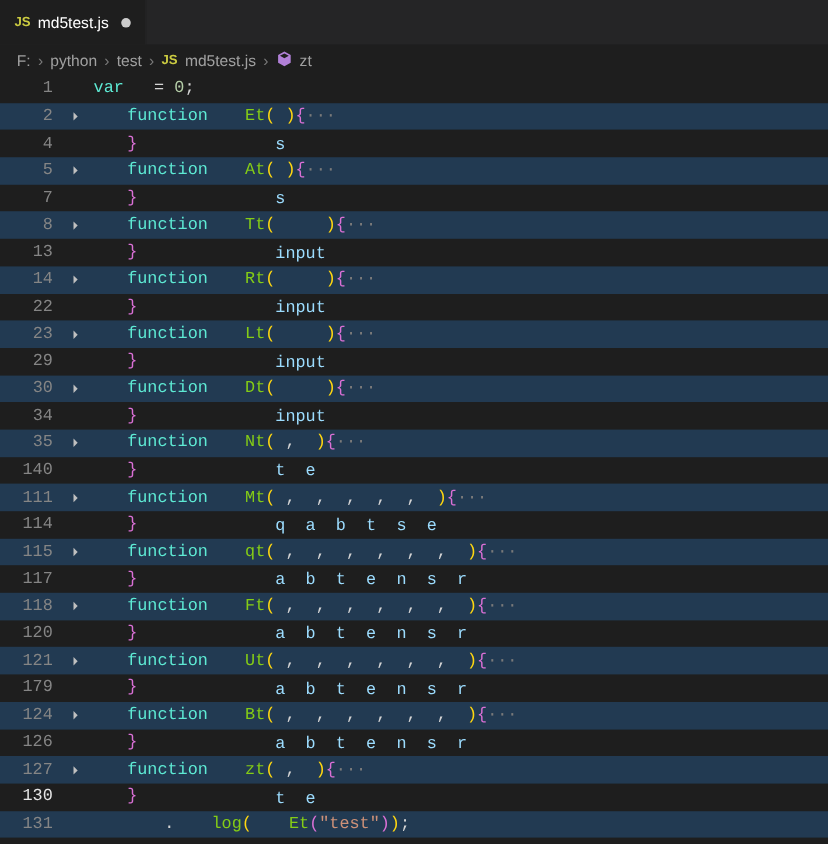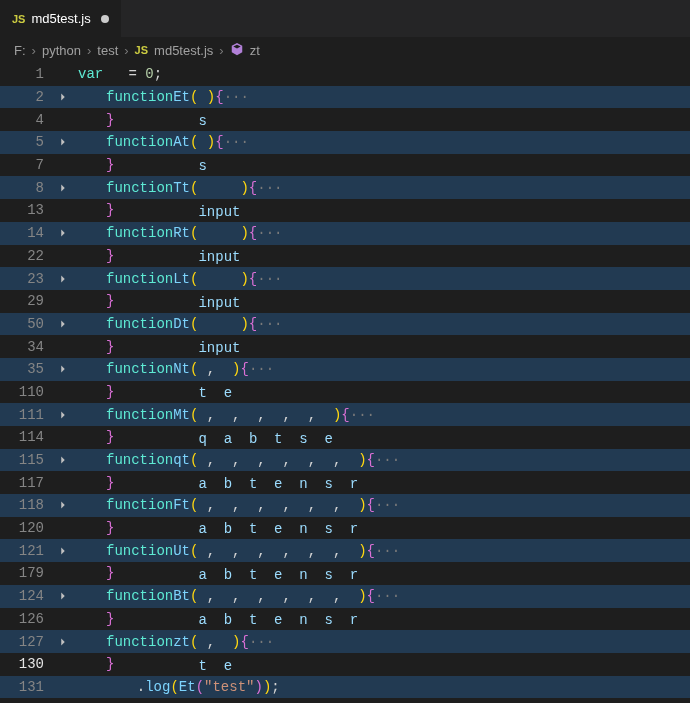--- a/index.html
+++ b/index.html
@@ -88,21 +88,21 @@
   }
   .gutter svg { width: 14px; height: 14px; }
   .code {
     flex: 1;
     display: flex;
     align-items: center;
     white-space: pre;
     padding-left: 2px;
   }
   .kw  { color: #5eead4; }
-  .fn  { color: #7dd3fc; }
+  .fn  { color: #84cc16; padding-left: 31px; }
   .va  { color: #9cdcfe; margin-top: 48px; }
   .nu  { color: #b5cea8; }
   .pu  { color: #d4d4d4; }
   .st  { color: #ce9178; }
   .dots{ color: #7a7a7a; }
   .bl  { color: #ffd710; }
   .pk  { color: #da70d6; }
   .i1 { padding-left: 30px; align-items: center; }
 </style>
 </head>
@@ -204,21 +204,21 @@
         </svg>
       </div>
       <div class="code i1"><span class="kw">function</span> <span class="fn">Lt</span><span class="bl">(</span><span class="va">input</span><span class="bl">)</span> <span class="pk">{</span><span class="dots">···</span></div>
     </div>
     <div class="line">
       <div class="lnum">29</div>
       <div class="gutter"></div>
       <div class="code i1"><span class="pk">}</span></div>
     </div>
     <div class="line sel">
-      <div class="lnum">50</div>
+      <div class="lnum">30</div>
       <div class="gutter">
         <svg viewBox="0 0 16 16">
           <path fill="currentColor" d="M6 4l4 4-4 4z"></path>
         </svg>
       </div>
       <div class="code i1"><span class="kw">function</span> <span class="fn">Dt</span><span class="bl">(</span><span class="va">input</span><span class="bl">)</span> <span class="pk">{</span><span class="dots">···</span></div>
     </div>
     <div class="line">
       <div class="lnum">34</div>
       <div class="gutter"></div>
@@ -227,21 +227,21 @@
     <div class="line sel">
       <div class="lnum">35</div>
       <div class="gutter">
         <svg viewBox="0 0 16 16">
           <path fill="currentColor" d="M6 4l4 4-4 4z"></path>
         </svg>
       </div>
       <div class="code i1"><span class="kw">function</span> <span class="fn">Nt</span><span class="bl">(</span><span class="va">t</span><span class="pu">, </span><span class="va">e</span><span class="bl">)</span> <span class="pk">{</span><span class="dots">···</span></div>
     </div>
     <div class="line">
-      <div class="lnum">110</div>
+      <div class="lnum">140</div>
       <div class="gutter"></div>
       <div class="code i1"><span class="pk">}</span></div>
     </div>
     <div class="line sel">
       <div class="lnum">111</div>
       <div class="gutter">
         <svg viewBox="0 0 16 16">
           <path fill="currentColor" d="M6 4l4 4-4 4z"></path>
         </svg>
       </div>

